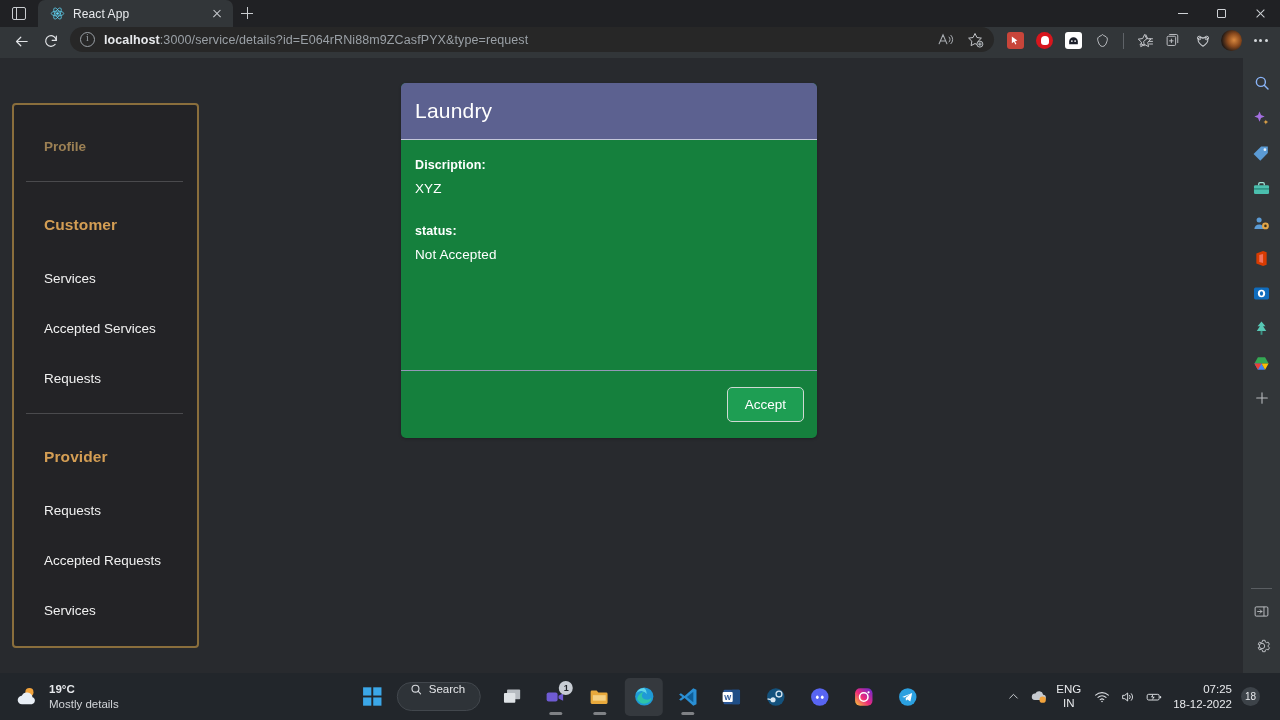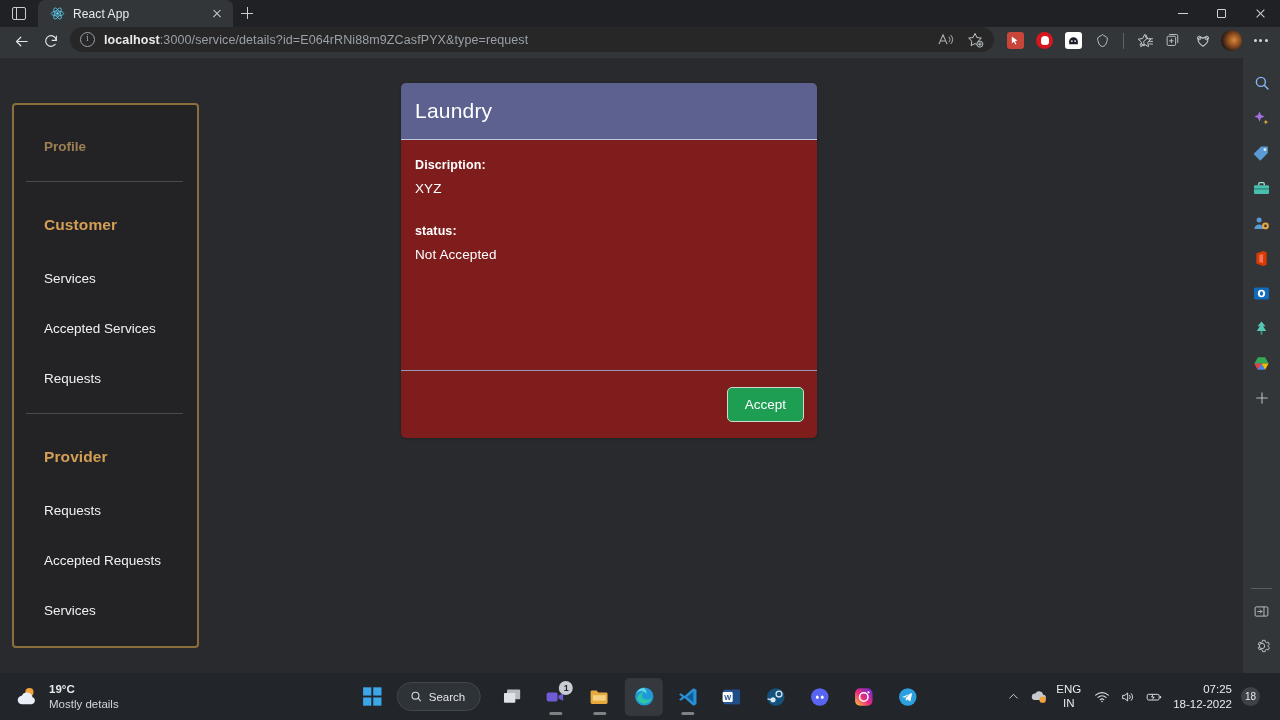--- a/index.html
+++ b/index.html
@@ -124,21 +124,21 @@
   }
   .m-profile { color: #9c8054; font-weight: 600; margin-top: 34px; }
   .m-divider { height: 1px; background: #4a4a4d; margin: 27px 14px 0 12px; }
   .m-head { color: #d49e54; font-weight: 700; font-size: 15.5px; margin-top: 34px; letter-spacing: .1px; }
   .m-item { color: #f1f1f1; font-weight: 400; margin-top: 35px; }
   .m-item-1 { margin-top: 37px; }
 
   
   .card {
     position: absolute; left: 401px; top: 25px; width: 416px; height: 355px;
-    background: #7f1d1d; border-radius: 5px; overflow: hidden;
+    background: #15803d; border-radius: 5px; overflow: hidden;
     box-shadow: 0 1px 3px rgba(0,0,0,.25);
   }
   .card-header {
     height: 57px; background: #5c6190; display: flex; align-items: center;
     padding: 0 14px; border-bottom: 1px solid #c3c6da;
   }
   .card-title { font-size: 21px; color: #ffffff; font-weight: 400; letter-spacing: .2px; }
   .card-body { padding: 18px 30px 0 14px; height: 230px; }
   .field { margin-bottom: 28px; }
   .field-label { font-size: 12.5px; color: #ffffff; font-weight: 700; margin-bottom: 9px; letter-spacing: .1px; }
@@ -176,21 +176,21 @@
   .tb-center { position: absolute; left: 50%; transform: translateX(-50%); display: flex; align-items: center; gap: 6px; }
   .tbi { width: 38px; height: 38px; display: flex; align-items: center; justify-content: center; border-radius: 5px; position: relative; }
   .tbi.running::after {
     content: ""; position: absolute; bottom: 1px; left: 50%; transform: translateX(-50%);
     width: 13px; height: 2.5px; border-radius: 2px; background: #7f8185;
   }
   .tbi.active { background: #35393e; }
   .tbi.active::after { background: #8fb7e8; width: 16px; }
   .searchpill {
     height: 29px; background: #2e3338; border: 1px solid #42474d; border-radius: 15px;
-    display: flex; align-items: center; gap: 6px; padding: 0 15px 0 12px; margin-right: 6px;
+    display: flex; align-items: flex-start; gap: 6px; padding: 0 15px 0 12px; margin-right: 6px;
   }
   .searchpill span { font-size: 11.5px; color: #e3e5e8; }
   .badge {
     position: absolute; top: 3px; right: 2px; min-width: 14px; height: 14px;
     background: #c8cdd4; color: #22262b; border-radius: 7px;
     font-size: 9px; display: flex; align-items: center; justify-content: center; padding: 0 3px;
     font-weight: 700;
   }
   .tray { position: absolute; right: 0; display: flex; align-items: center; gap: 0; padding-right: 20px; height: 47px; }
   .tray-btn { width: 26px; height: 38px; display: flex; align-items: center; justify-content: center; }

